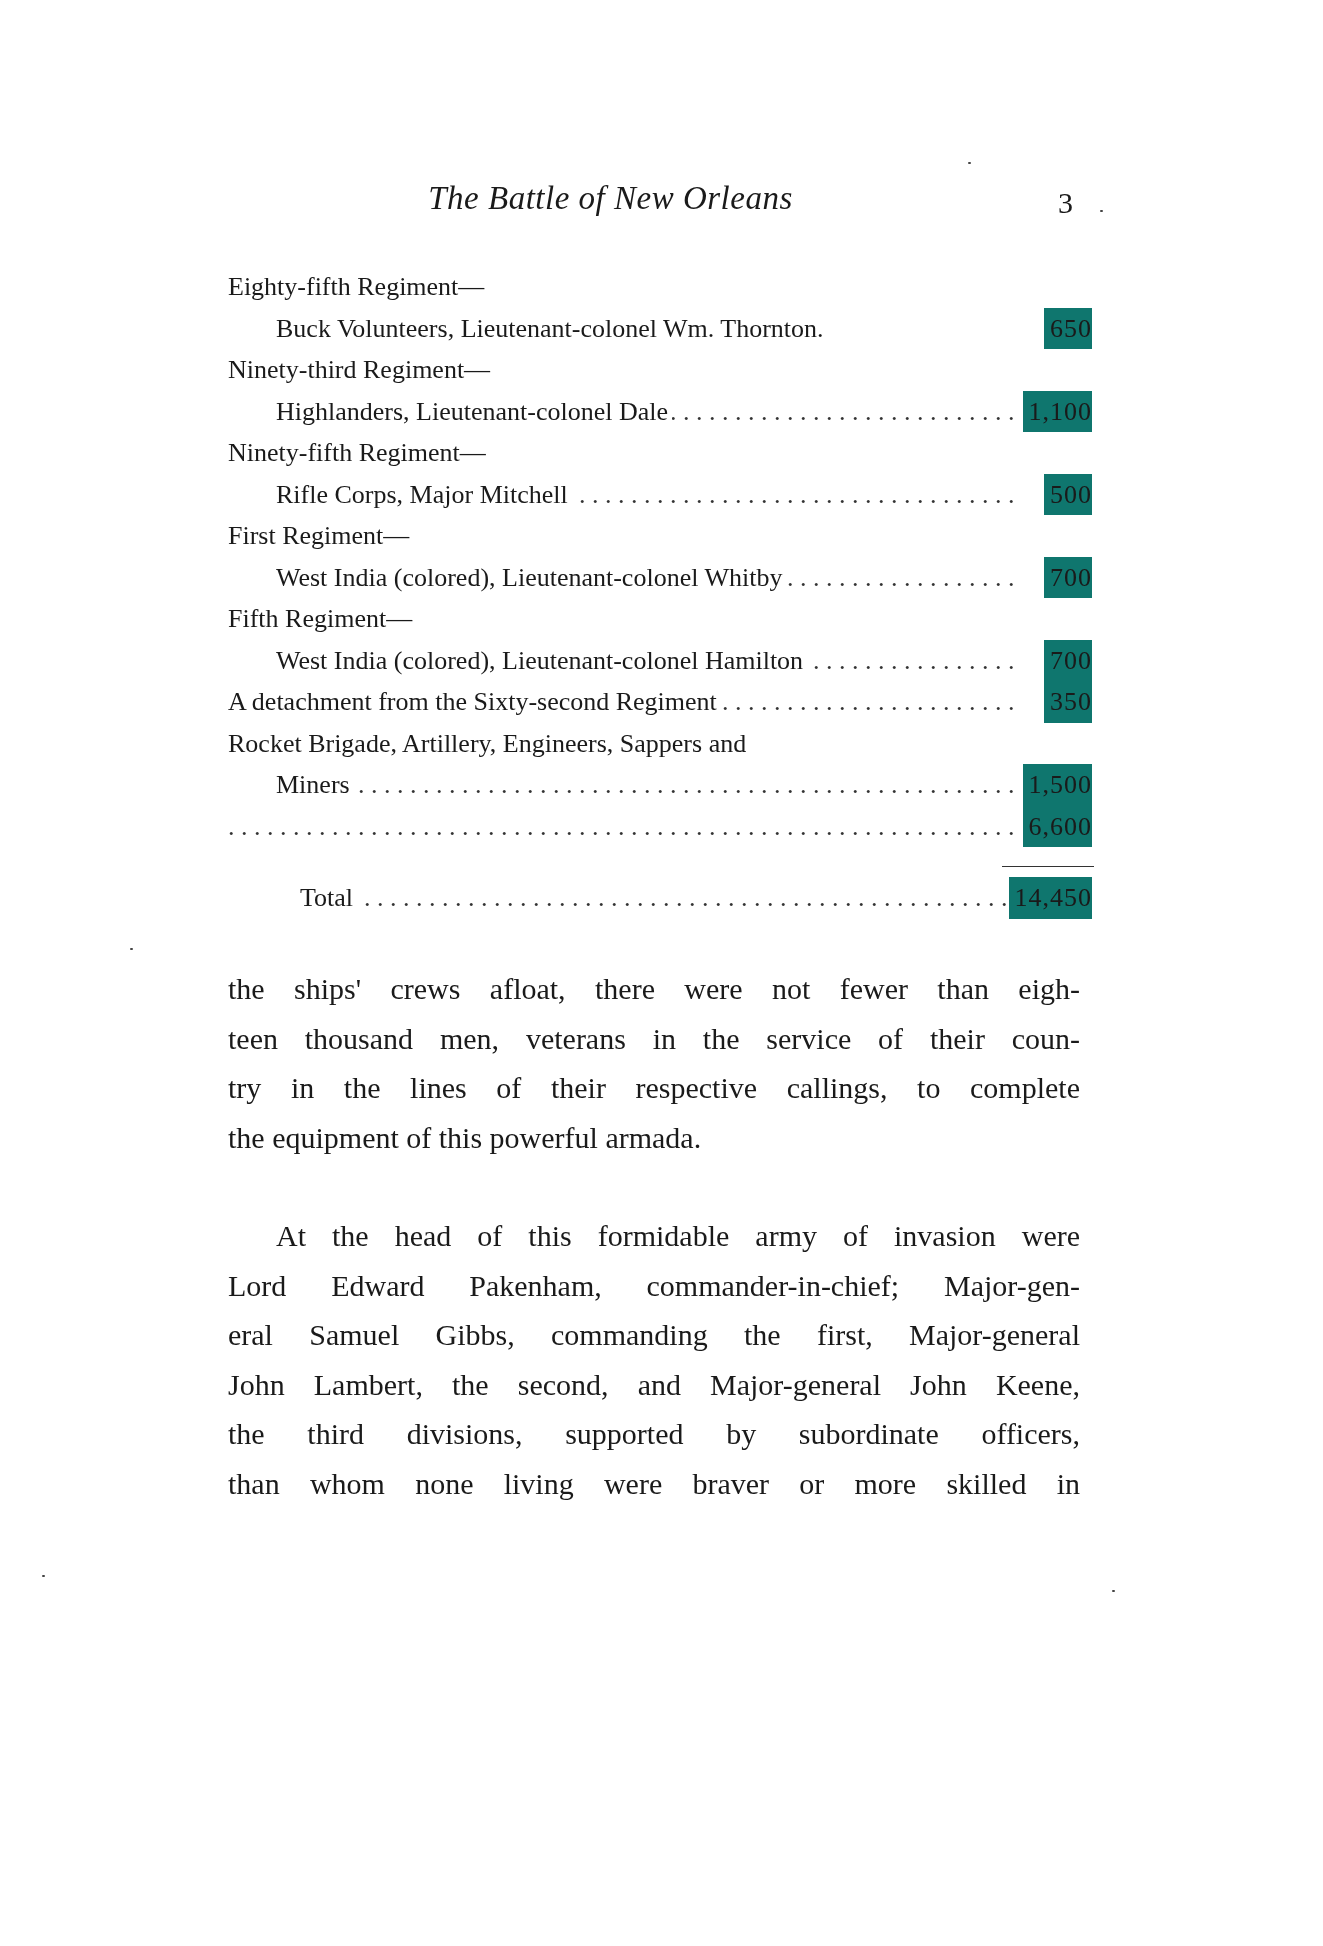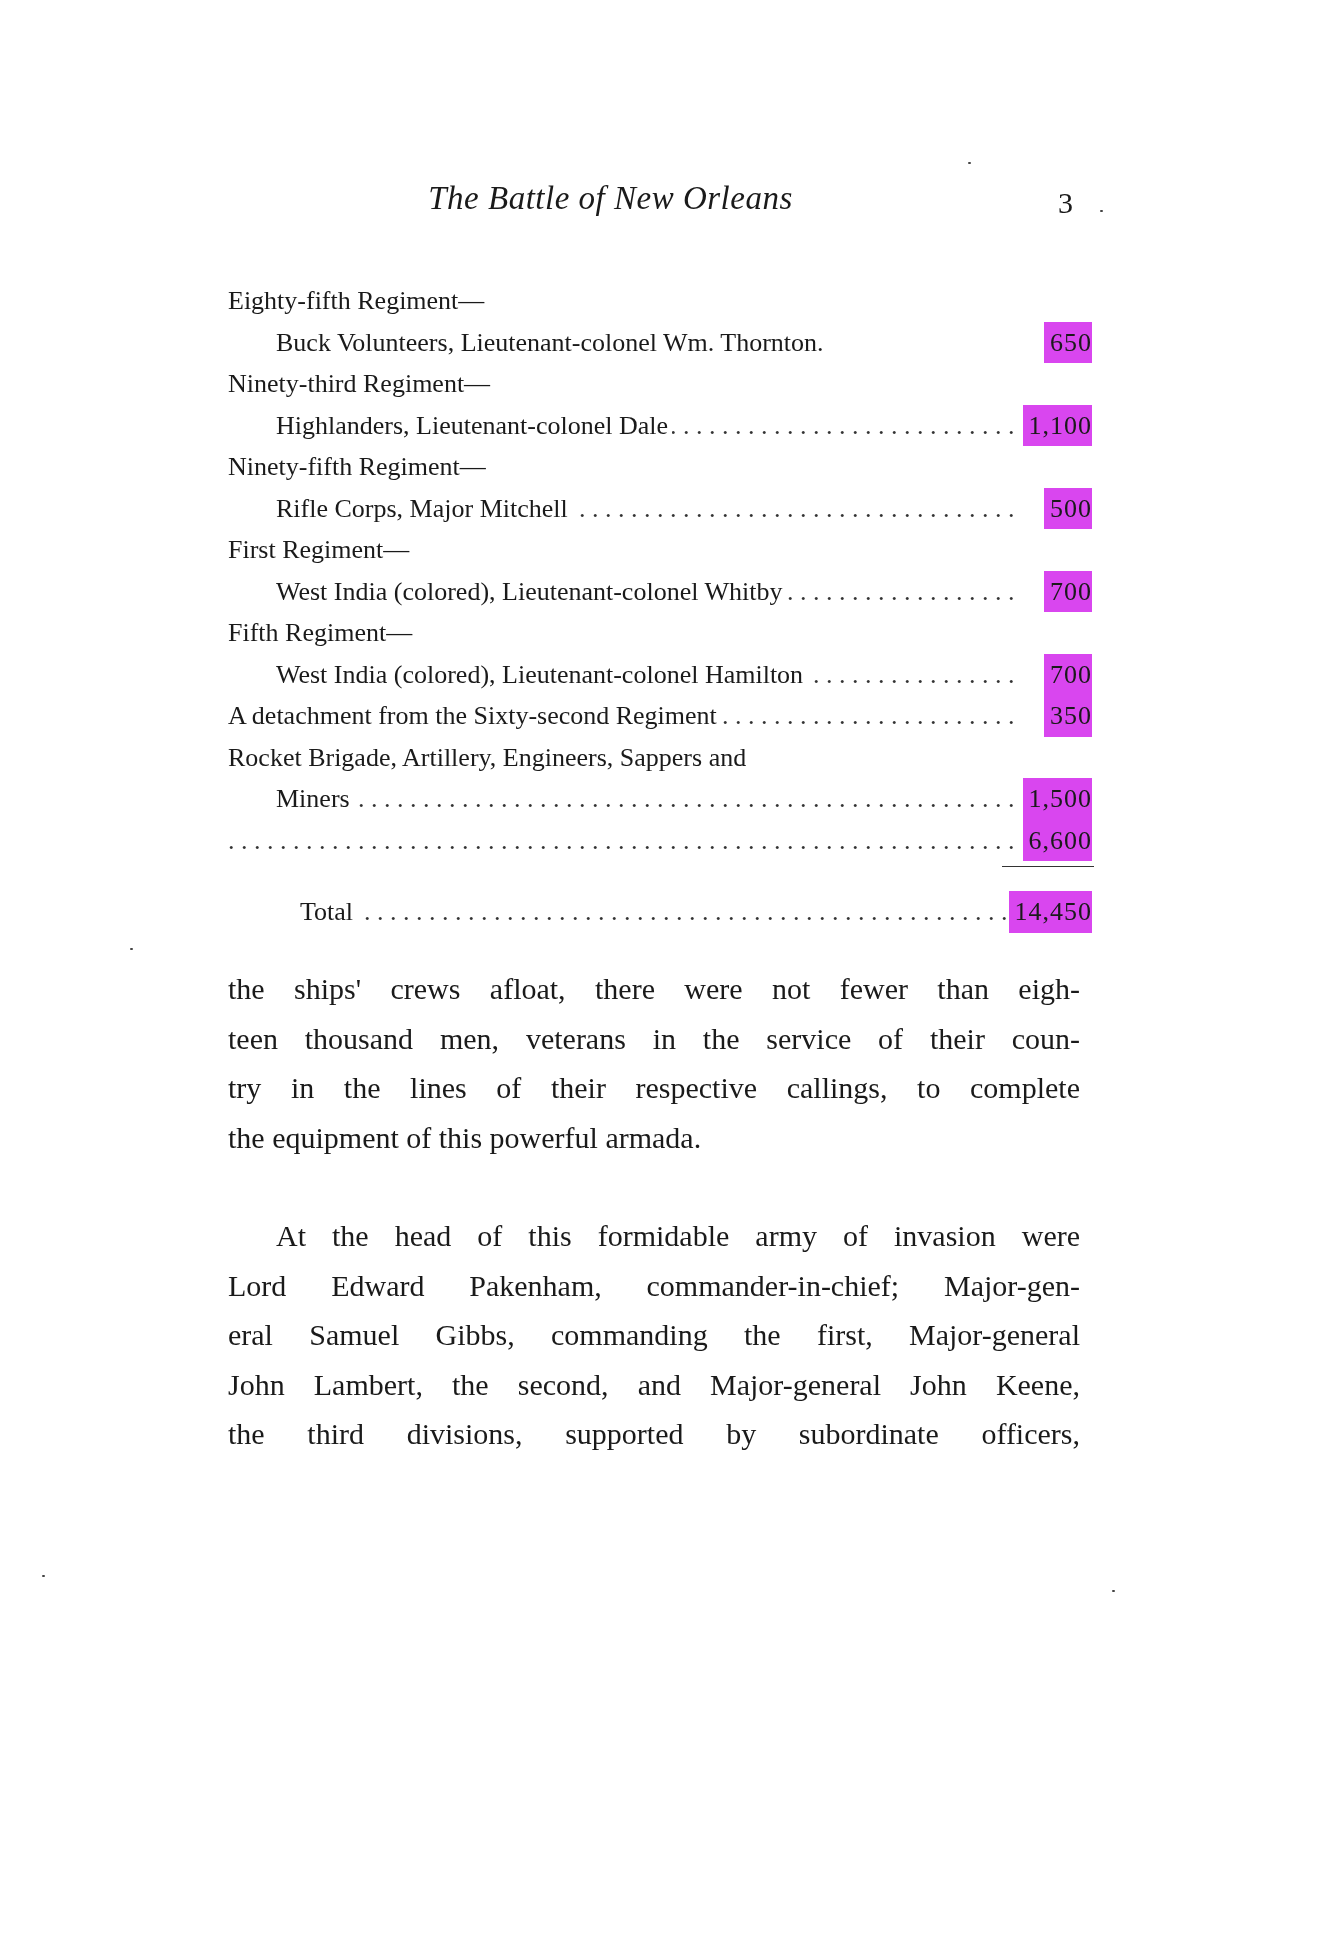--- a/index.html
+++ b/index.html
@@ -4,27 +4,27 @@
 <style>
   html, body { margin: 0; padding: 0; background: #ffffff; }
   body { width: 1323px; height: 1946px; position: relative; overflow: hidden;
          font-family: "Liberation Serif", "DejaVu Serif", serif; color: #1a1a1a; }
   .header-title { position: absolute; left: 0; width: 1323px; top: 180px; text-align: center;
                   font-style: italic; font-size: 33px; letter-spacing: 0.5px; }
   .header-title span { position: relative; left: -65px; margin-left: 28px; }
   .page-number { position: absolute; left: 1058px; top: 186px; font-size: 30px; }
   .speck { position: absolute; width: 3px; height: 2px; background: #444; border-radius: 1px; }
 
-  .table { position: absolute; left: 228px; width: 864px; top: 280px; font-size: 26px; }
+  .table { position: absolute; left: 228px; width: 864px; top: 266px; font-size: 26px; }
   .row { position: relative; height: 41.5px; line-height: 41.5px; white-space: nowrap; }
   .row.indent .label { padding-left: 48px; }
   .row .label { display: inline-block; position: relative; background: #fff; padding-right: 4px; z-index: 2; }
   .row .leader { position: absolute; left: 0; right: 70px; top: 0; overflow: hidden; z-index: 1;
                  letter-spacing: 6.5px; color: #333; }
-  .row .num { position: absolute; right: 0; top: 0; background: #d946ef; padding-left: 6px; z-index: 2;
+  .row .num { position: absolute; right: 0; top: 0; background: #0f766e; padding-left: 6px; z-index: 2;
               font-variant-numeric: oldstyle-nums; letter-spacing: 1px; text-align: right; }
   .row.total { margin-top: 30px; }
   .row.total .label { padding-left: 72px; }
   .rule { position: absolute; left: 1002px; width: 92px; top: 866px; height: 0;
           border-top: 1.5px solid #333; }
 
   .para { position: absolute; left: 228px; width: 852px; font-size: 30px; line-height: 49.6px;
           text-align: justify; text-align-last: left; }
   .para .line { display: block; text-align: justify; text-align-last: justify; white-space: nowrap; }
   .para .line.last { text-align-last: left; }
@@ -70,13 +70,14 @@
     <span class="line">teen thousand men, veterans in the service of their coun-</span>
     <span class="line">try in the lines of their respective callings, to complete</span>
     <span class="line last">the equipment of this powerful armada.</span>
   </div>
 <div class="para" id="para2">
     <span class="line first">At the head of this formidable army of invasion were</span>
     <span class="line">Lord Edward Pakenham, commander-in-chief; Major-gen-</span>
     <span class="line">eral Samuel Gibbs, commanding the first, Major-general</span>
     <span class="line">John Lambert, the second, and Major-general John Keene,</span>
     <span class="line">the third divisions, supported by subordinate officers,</span>
+    <span class="line">than whom none living were braver or more skilled in</span>
   </div>
 
 </body></html>

